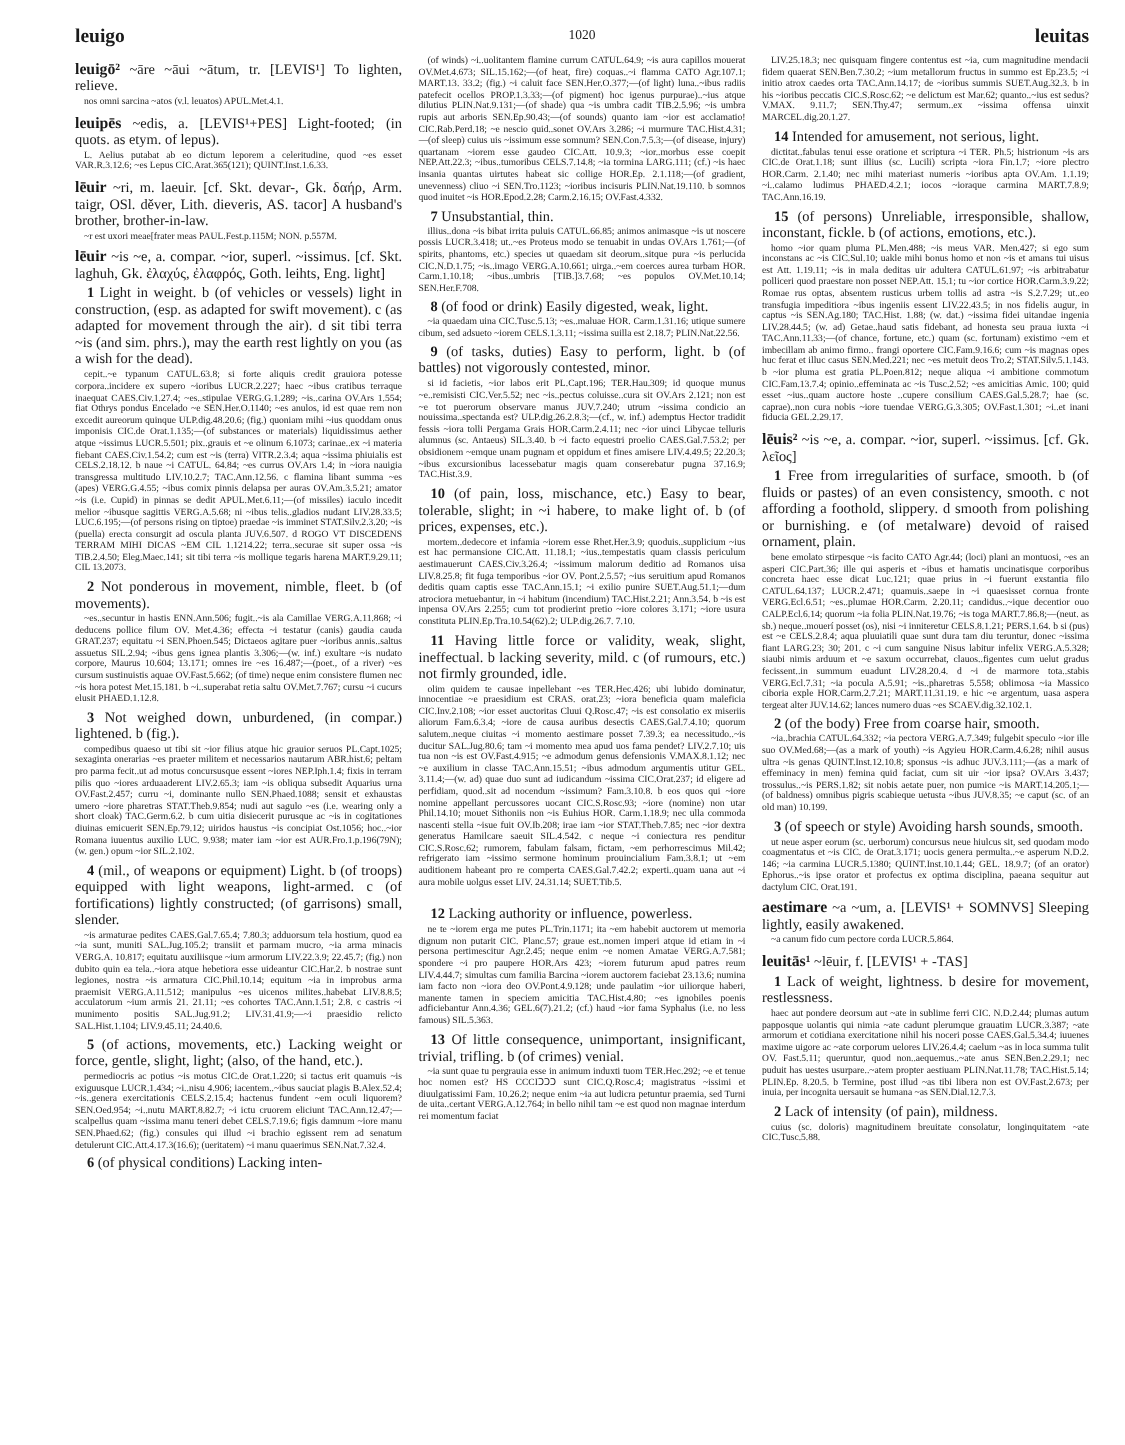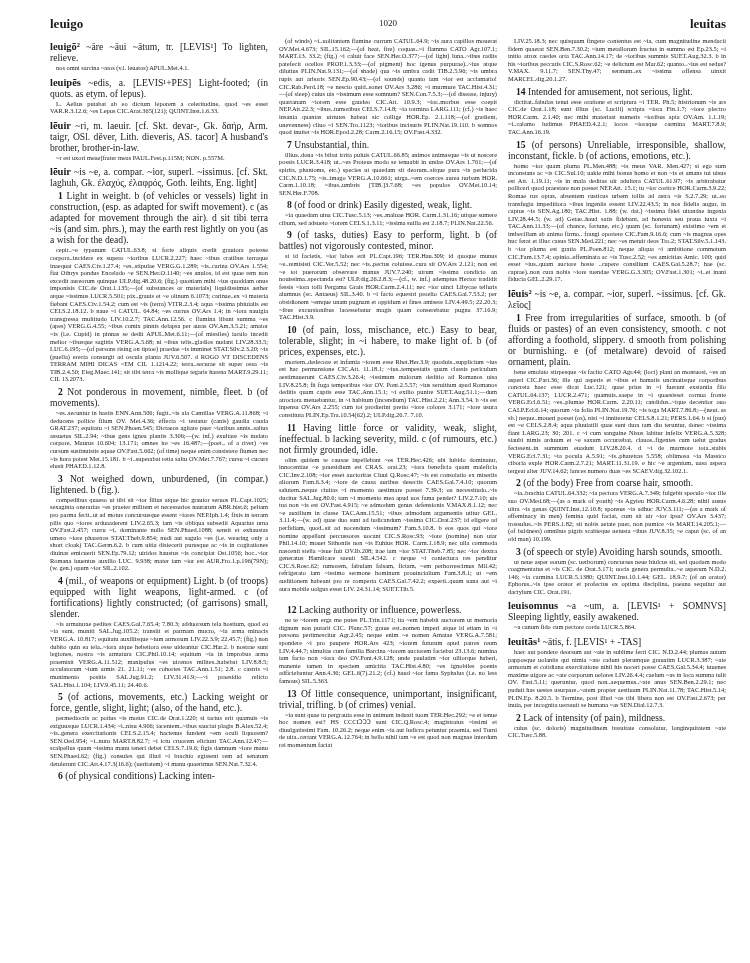--- a/index.html
+++ b/index.html
@@ -82,20 +82,21 @@
       <p class="quot">dictitat..fabulas tenui esse oratione et scriptura ~i TER. Ph.5; histrionum ~is ars CIC.de Orat.1.18; sunt illius (sc. Lucili) scripta ~iora Fin.1.7; ~iore plectro HOR.Carm. 2.1.40; nec mihi materiast numeris ~ioribus apta OV.Am. 1.1.19; ~i..calamo ludimus PHAED.4.2.1; iocos ~ioraque carmina MART.7.8.9; TAC.Ann.16.19.</p>
       <p class="def indent" style="margin-top: 2px;"><span class="sense-num">15</span> <span>(of persons) Unreliable, irresponsible, shallow, inconstant, fickle. b (of actions, emotions, etc.).</span></p>
       <p class="quot">homo ~ior quam pluma PL.Men.488; ~is meus VAR. Men.427; si ego sum inconstans ac ~is CIC.Sul.10; uakle mihi bonus homo et non ~is et amans tui uisus est Att. 1.19.11; ~is in mala deditas uir adultera CATUL.61.97; ~is arbitrabatur polliceri quod praestare non posset NEP.Att. 15.1; tu ~ior cortice HOR.Carm.3.9.22; Romae rus optas, absentem rusticus urbem tollis ad astra ~is S.2.7.29; ut..eo transfugia impeditiora ~ibus ingeniis essent LIV.22.43.5; in nos fidelis augur, in captus ~is SEN.Ag.180; TAC.Hist. 1.88; (w. dat.) ~issima fidei uitandae ingenia LIV.28.44.5; (w. ad) Getae..haud satis fidebant, ad honesta seu praua iuxta ~i TAC.Ann.11.33;—(of chance, fortune, etc.) quam (sc. fortunam) existimo ~em et imbecillam ab animo firmo.. frangi oportere CIC.Fam.9.16.6; cum ~is magnas opes huc ferat et illuc casus SEN.Med.221; nec ~es metuit deos Tro.2; STAT.Silv.5.1.143. b ~ior pluma est gratia PL.Poen.812; neque aliqua ~i ambitione commotum CIC.Fam.13.7.4; opinio..effeminata ac ~is Tusc.2.52; ~es amicitias Amic. 100; quid esset ~ius..quam auctore hoste ..cupere consilium CAES.Gal.5.28.7; hae (sc. caprae)..non cura nobis ~iore tuendae VERG.G.3.305; OV.Fast.1.301; ~i..et inani fiducia GEL.2.29.17.</p>
       <p class="def entry-head" style="margin-top: 5px;"><span class="hw">lēuis²</span> <span>~is ~e, a. compar. ~ior, superl. ~issimus. [cf. Gk. λεῖος]</span></p>
       <p class="def indent" style="margin-top: 2px;"><span class="sense-num">1</span> <span>Free from irregularities of surface, smooth. b (of fluids or pastes) of an even consistency, smooth. c not affording a foothold, slippery. d smooth from polishing or burnishing. e (of metalware) devoid of raised ornament, plain.</span></p>
       <p class="quot">bene emolato stirpesque ~is facito CATO Agr.44; (loci) plani an montuosi, ~es an asperi CIC.Part.36; ille qui asperis et ~ibus et hamatis uncinatisque corporibus concreta haec esse dicat Luc.121; quae prius in ~i fuerunt exstantia filo CATUL.64.137; LUCR.2.471; quamuis..saepe in ~i quaesisset cornua fronte VERG.Ecl.6.51; ~es..plumae HOR.Carm. 2.20.11; candidus..~ique decentior ouo CALP.Ecl.6.14; quorum ~ia folia PLIN.Nat.19.76; ~is toga MART.7.86.8;—(neut. as sb.) neque..mouerí posset (os), nisi ~i inniteretur CELS.8.1.21; PERS.1.64. b si (pus) est ~e CELS.2.8.4; aqua pluuiatili quae sunt dura tam diu teruntur, donec ~issima fiant LARG.23; 30; 201. c ~i cum sanguine Nisus labitur infelix VERG.A.5.328; siaubi nimis arduum et ~e saxum occurrebat, clauos..figentes cum uelut gradus fecissent..in summum euadunt LIV.28.20.4. d ~i de marmore tota..stabis VERG.Ecl.7.31; ~ia pocula A.5.91; ~is..pharetras 5.558; oblimosa ~ia Massico ciboria exple HOR.Carm.2.7.21; MART.11.31.19. e hic ~e argentum, uasa aspera tergeat alter JUV.14.62; lances numero duas ~es SCAEV.dig.32.102.1.</p>
       <p class="def indent" style="margin-top: 2px;"><span class="sense-num">2</span> <span>(of the body) Free from coarse hair, smooth.</span></p>
       <p class="quot">~ia..brachia CATUL.64.332; ~ia pectora VERG.A.7.349; fulgebit speculo ~ior ille suo OV.Med.68;—(as a mark of youth) ~is Agyieu HOR.Carm.4.6.28; nihil ausus ultra ~is genas QUINT.Inst.12.10.8; sponsus ~is adhuc JUV.3.111;—(as a mark of effeminacy in men) femina quid faciat, cum sit uir ~ior ipsa? OV.Ars 3.437; trossulus..~is PERS.1.82; sit nobis aetate puer, non pumice ~is MART.14.205.1;—(of baldness) omnibus pigris scabieque uetusta ~ibus JUV.8.35; ~e caput (sc. of an old man) 10.199.</p>
       <p class="def indent" style="margin-top: 2px;"><span class="sense-num">3</span> <span>(of speech or style) Avoiding harsh sounds, smooth.</span></p>
       <p class="quot">ut neue asper eorum (sc. uerborum) concursus neue hiulcus sit, sed quodam modo coagmentatus et ~is CIC. de Orat.3.171; uocis genera permulta..~e asperum N.D.2. 146; ~ia carmina LUCR.5.1380; QUINT.Inst.10.1.44; GEL. 18.9.7; (of an orator) Ephorus..~is ipse orator et profectus ex optima disciplina, paeana sequitur aut dactylum CIC. Orat.191.</p>
-      <p class="def entry-head" style="margin-top: 5px;"><span class="hw">leuisomnus</span> <span>~a ~um, a. [LEVIS¹ + SOMNVS] Sleeping lightly, easily awakened.</span></p>
+      <p class="def entry-head" style="margin-top: 5px;"><span class="hw">aestimare</span> <span>~a ~um, a. [LEVIS¹ + SOMNVS] Sleeping lightly, easily awakened.</span></p>
       <p class="quot">~a canum fido cum pectore corda LUCR.5.864.</p>
-      <p class="def entry-head" style="margin-top: 5px;"><span class="hw">leuitās¹</span> <span>~ātis, f. [LEVIS¹ + -TAS]</span></p>
+      <p class="def entry-head" style="margin-top: 5px;"><span class="hw">leuitās¹</span> <span>~lēuir, f. [LEVIS¹ + -TAS]</span></p>
+      <p class="def indent" style="margin-top: 2px;"><span class="sense-num">1</span> <span>Lack of weight, lightness. b desire for movement, restlessness.</span></p>
       <p class="quot">haec aut pondere deorsum aut ~ate in sublime ferri CIC. N.D.2.44; plumas autum papposque uolantis qui nimia ~ate cadunt plerumque grauatim LUCR.3.387; ~ate armorum et cotidiana exercitatione nihil his noceri posse CAES.Gal.5.34.4; iuuenes maxime uigore ac ~ate corporum uelores LIV.26.4.4; caelum ~as in loca summa tulit OV. Fast.5.11; queruntur, quod non..aequemus..~ate anus SEN.Ben.2.29.1; nec puduit has uestes usurpare..~atem propter aestiuam PLIN.Nat.11.78; TAC.Hist.5.14; PLIN.Ep. 8.20.5. b Termine, post illud ~as tibi libera non est OV.Fast.2.673; per inuia, per incognita uersauit se humana ~as SEN.Dial.12.7.3.</p>
       <p class="def indent" style="margin-top: 2px;"><span class="sense-num">2</span> <span>Lack of intensity (of pain), mildness.</span></p>
       <p class="quot">cuius (sc. doloris) magnitudinem breuitate consolatur, longinquitatem ~ate CIC.Tusc.5.88.</p>
     </div>
 </div>
 
 </body></html>

